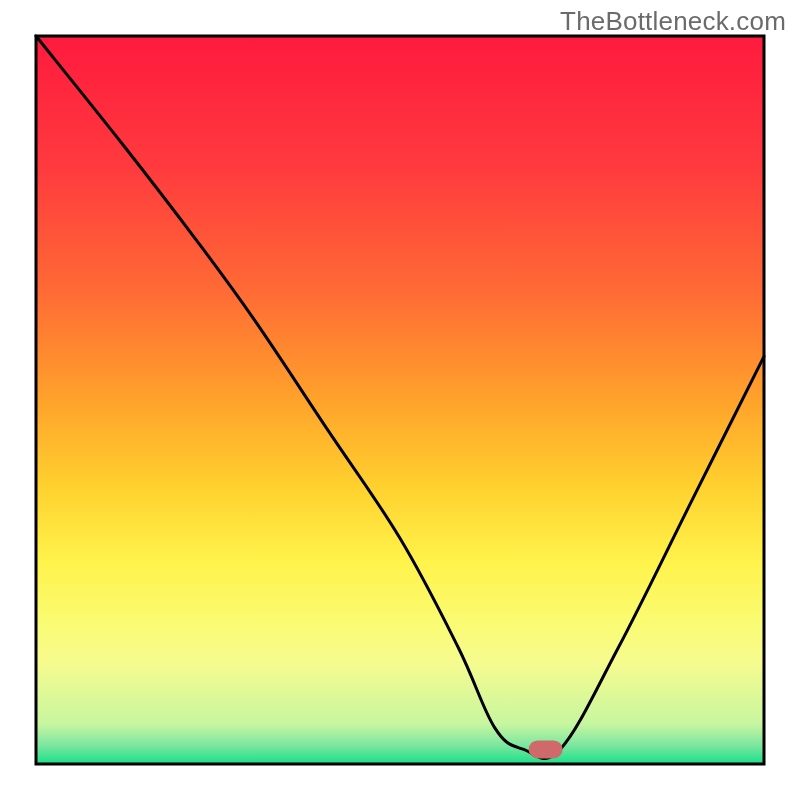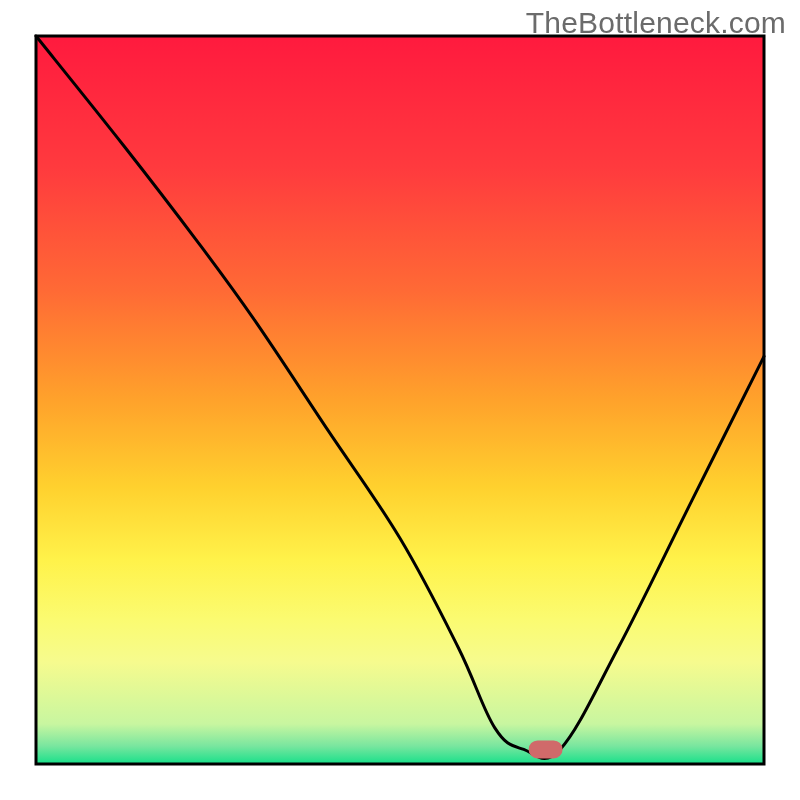--- a/index.html
+++ b/index.html
@@ -12,21 +12,21 @@
   }
   .stage {
     position: relative;
     width: 800px;
     height: 800px;
   }
   .watermark {
     position: absolute;
     top: 6px;
     right: 14px;
-    font-size: 30px;
+    font-size: 26px;
     font-weight: 500;
     color: #6b6b6b;
     letter-spacing: 0.2px;
     z-index: 20;
     margin-left: 12px;
   }
   svg.plot {
     position: absolute;
     left: 0;
     top: 0;

